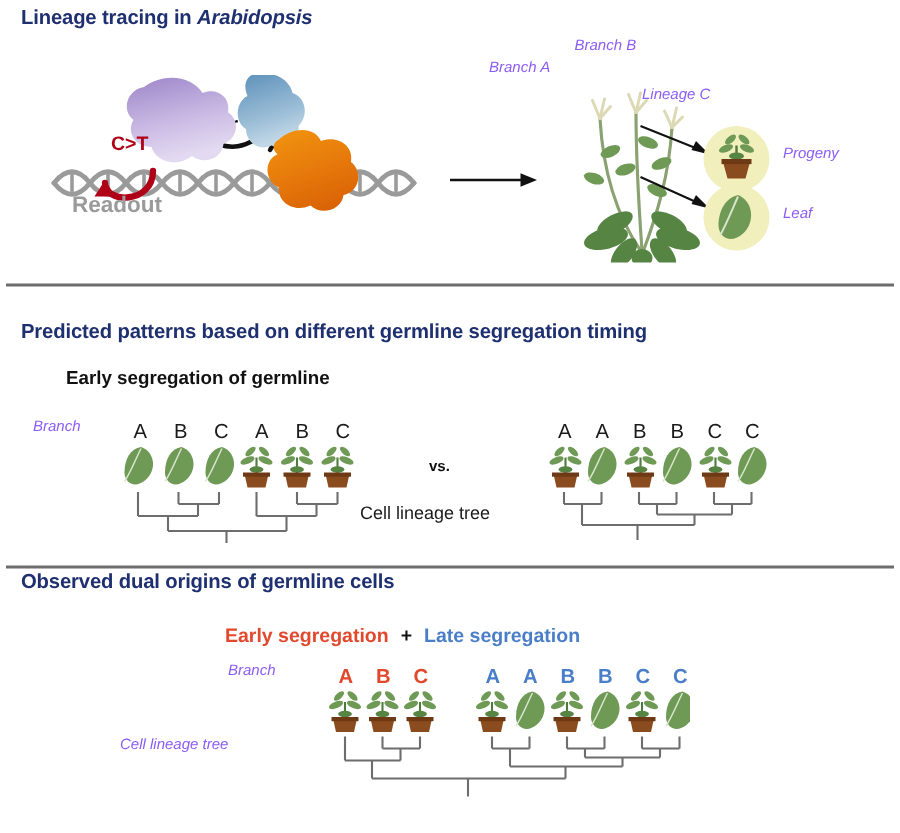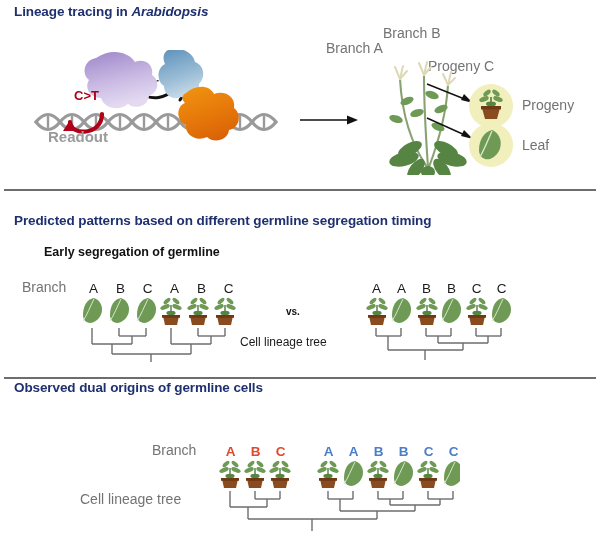--- a/index.html
+++ b/index.html
@@ -10,21 +10,21 @@
   .divider{position:absolute;left:4px;width:592px;height:0;
            border-top:2px solid #6d6d6d;}
 
   .panel-title{position:absolute;font-weight:bold;font-size:13.5px;
                color:#1f3070;letter-spacing:-0.1px;white-space:nowrap;}
   .panel-title .ital{font-style:italic;}
 
   .sub-title{position:absolute;font-weight:bold;font-size:12.5px;
              color:#111;white-space:nowrap;}
 
-  .lbl{position:absolute;font-size:14px;color:#737373;white-space:nowrap;}
+  .lbl{position:absolute;font-size:10px;color:#8b5cf6;white-space:nowrap;font-style:italic;}
   .lbl-sm{position:absolute;font-size:12px;color:#1a1a1a;white-space:nowrap;}
   .vs{position:absolute;font-size:10px;font-weight:bold;color:#111;}
 
   .readout{position:absolute;font-size:15px;font-weight:bold;color:#9a9a9a;}
   .ct{position:absolute;font-size:13px;font-weight:bold;color:#b00018;}
   .writer{position:absolute;font-size:13.5px;font-weight:bold;color:#111;margin-top:36px;}
 
   .mono-row{position:absolute;white-space:nowrap;}
   .brletter{display:inline-block;text-align:center;font-size:13.5px;}
 
@@ -103,21 +103,21 @@
   <div class="ct" style="left:74px;top:88px;">C&gt;T</div>
   <div class="readout" style="left:48px;top:128px;">Readout</div>
 
   <svg class="abs" style="left:300px;top:112px;" width="60" height="16" viewBox="0 0 60 16">
     <line x1="0" y1="8" x2="50" y2="8" stroke="#111" stroke-width="1.7"></line>
     <polygon points="58,8 47,3.5 47,12.5" fill="#111"></polygon>
   </svg>
 
   <div class="lbl" style="left:326px;top:40px;">Branch A</div>
   <div class="lbl" style="left:383px;top:25px;">Branch B</div>
-  <div class="lbl" style="left:428px;top:58px;">Progeny C</div>
+  <div class="lbl" style="left:428px;top:58px;">Lineage C</div>
 
   <svg class="abs" style="left:372px;top:55px;" width="120" height="120" viewBox="0 0 120 120">
     <g stroke="#8aa271" stroke-width="2.1" fill="none" stroke-linecap="round">
       <path d="M55,112 C40,90 30,60 28,24"></path>
       <path d="M56,112 C54,84 52,48 52,20"></path>
       <path d="M57,112 C66,88 74,62 76,30"></path>
     </g>
 
     <g stroke="#ddd9b4" stroke-width="2" stroke-linecap="round">
       <path d="M28,24 L23,12"></path>
@@ -335,20 +335,23 @@
     </g>
   </svg>
 </div>
 
 <div class="divider" style="top:377px;"></div>
 
 <div class="panel" style="top:360px;height:224px;border-radius:28px;">
 
   <div class="panel-title" style="left:14px;top:20px;">Observed dual origins of germline cells</div>
 
+  <div class="sub-title" style="left:150px;top:56px;font-size:13px;">
+    <span class="early-c">Early segregation</span><span class="plus" style="padding:0 8px;">+</span><span class="late-c">Late segregation</span>
+  </div>
 
   <div class="lbl" style="left:152px;top:82px;">Branch</div>
   <div class="lbl" style="left:80px;top:131px;">Cell lineage tree</div>
 
   <div class="mono-row" style="left:218px;top:82px;">
     <span class="brletter early-c" style="width:25px;font-weight:bold;">A</span><span class="brletter early-c" style="width:25px;font-weight:bold;">B</span><span class="brletter early-c" style="width:25px;font-weight:bold;">C</span>
   </div>
 
   <div class="mono-row" style="left:316px;top:82px;">
     <span class="brletter late-c" style="width:25px;font-weight:bold;">A</span><span class="brletter late-c" style="width:25px;font-weight:bold;">A</span><span class="brletter late-c" style="width:25px;font-weight:bold;">B</span><span class="brletter late-c" style="width:25px;font-weight:bold;">B</span><span class="brletter late-c" style="width:25px;font-weight:bold;">C</span><span class="brletter late-c" style="width:25px;font-weight:bold;">C</span>

